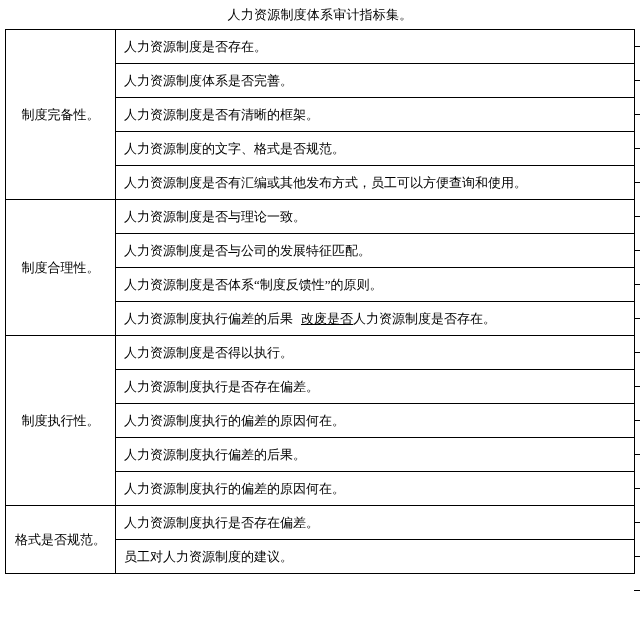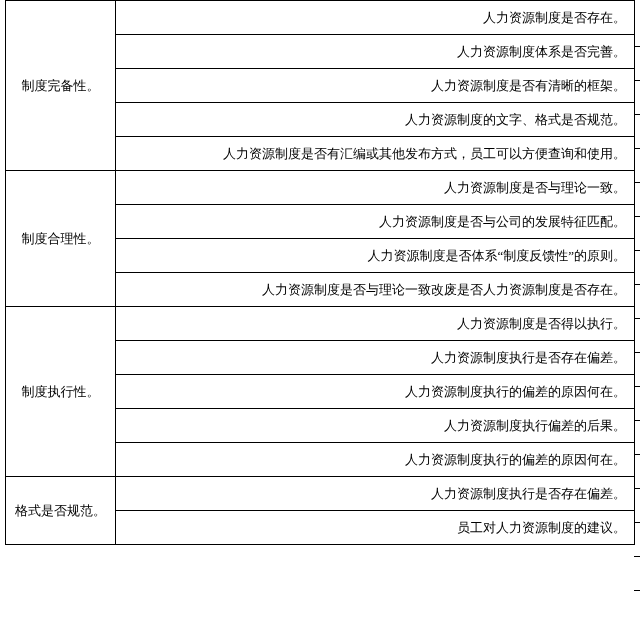--- a/index.html
+++ b/index.html
@@ -43,44 +43,47 @@
     vertical-align: middle;
     height: 34px;
     box-sizing: border-box;
   }
   td.cat-cell {
     width: 110px;
     text-align: center;
     padding-left: 8px;
   }
   td.item-cell {
-    text-align: right;
+    text-align: left;
     padding-left: 14px;
   }
   .underline-part {
+    text-decoration: underline;
+    margin-left: 8px;
   }
   .tick-col {
     position: absolute;
     right: 0;
     top: 0;
     width: 8px;
     height: 617px;
   }
   .tick {
     position: absolute;
     right: 0;
     width: 6px;
     border-top: 1px solid #000000;
   }
 </style>
 </head>
 <body>
 
 <div class="page">
 
+  <div class="doc-title">人力资源制度体系审计指标集。</div>
 
   <table class="audit-table">
     <tbody>
 
       <tr>
         <td class="cat-cell" rowspan="5">制度完备性。</td>
         <td class="item-cell">人力资源制度是否存在。</td>
       </tr>
       <tr>
         <td class="item-cell">人力资源制度体系是否完善。</td>
@@ -99,21 +102,21 @@
         <td class="cat-cell" rowspan="4">制度合理性。</td>
         <td class="item-cell">人力资源制度是否与理论一致。</td>
       </tr>
       <tr>
         <td class="item-cell">人力资源制度是否与公司的发展特征匹配。</td>
       </tr>
       <tr>
         <td class="item-cell">人力资源制度是否体系“制度反馈性”的原则。</td>
       </tr>
       <tr>
-        <td class="item-cell"><span>人力资源制度是否与理论一致</span><span class="underline-part">改废是否</span><span>人力资源制度是否存在。</span></td>
+        <td class="item-cell"><span>人力资源制度执行偏差的后果</span><span class="underline-part">改废是否</span><span>人力资源制度是否存在。</span></td>
       </tr>
 
       <tr>
         <td class="cat-cell" rowspan="5">制度执行性。</td>
         <td class="item-cell">人力资源制度是否得以执行。</td>
       </tr>
       <tr>
         <td class="item-cell">人力资源制度执行是否存在偏差。</td>
       </tr>
       <tr>

